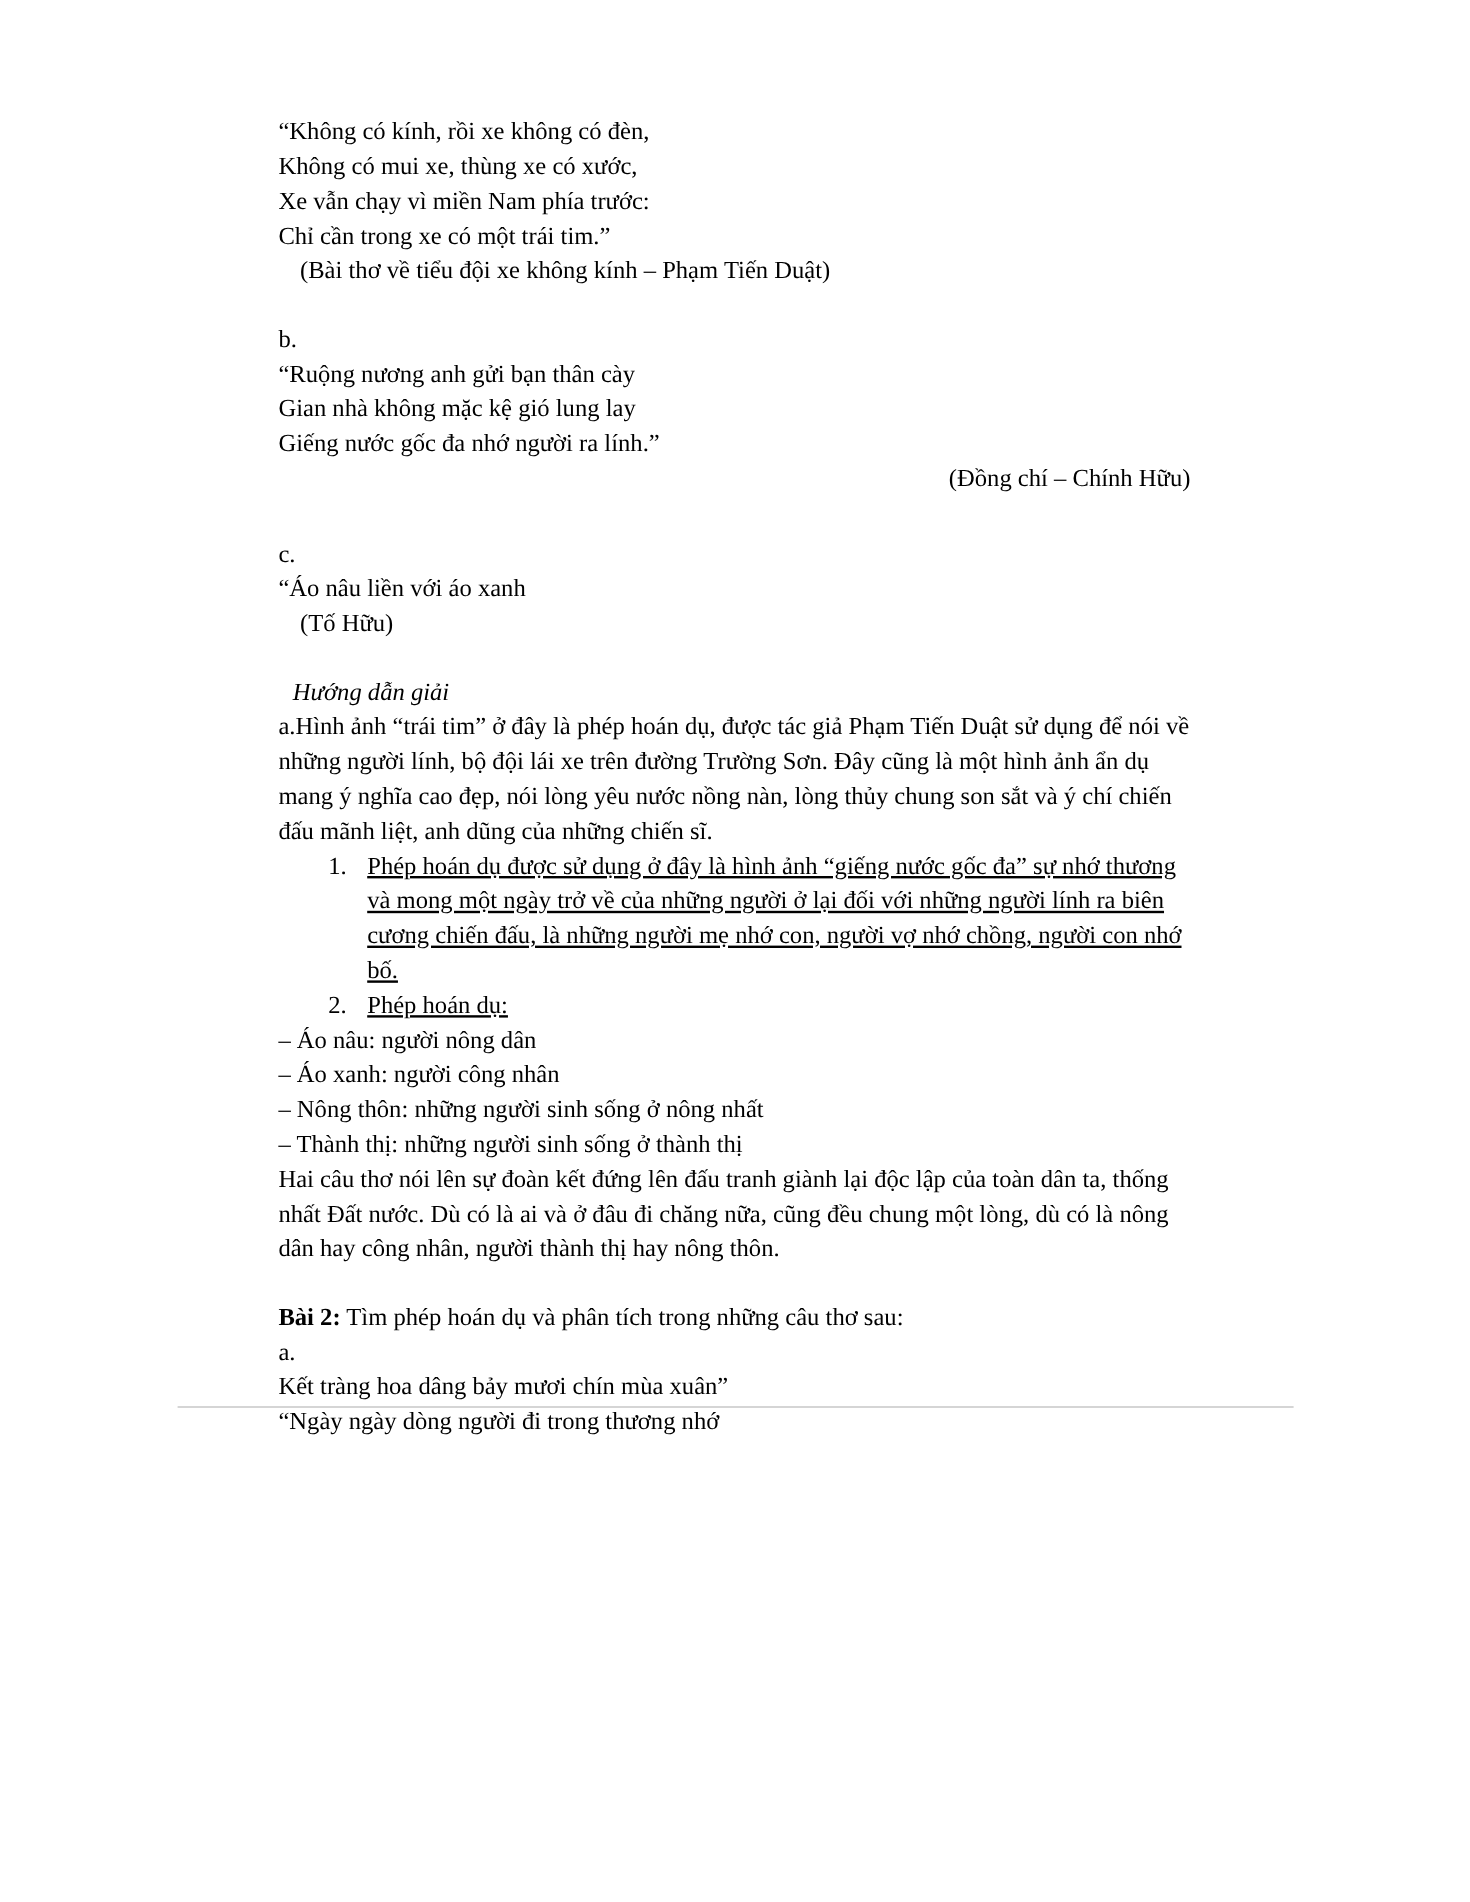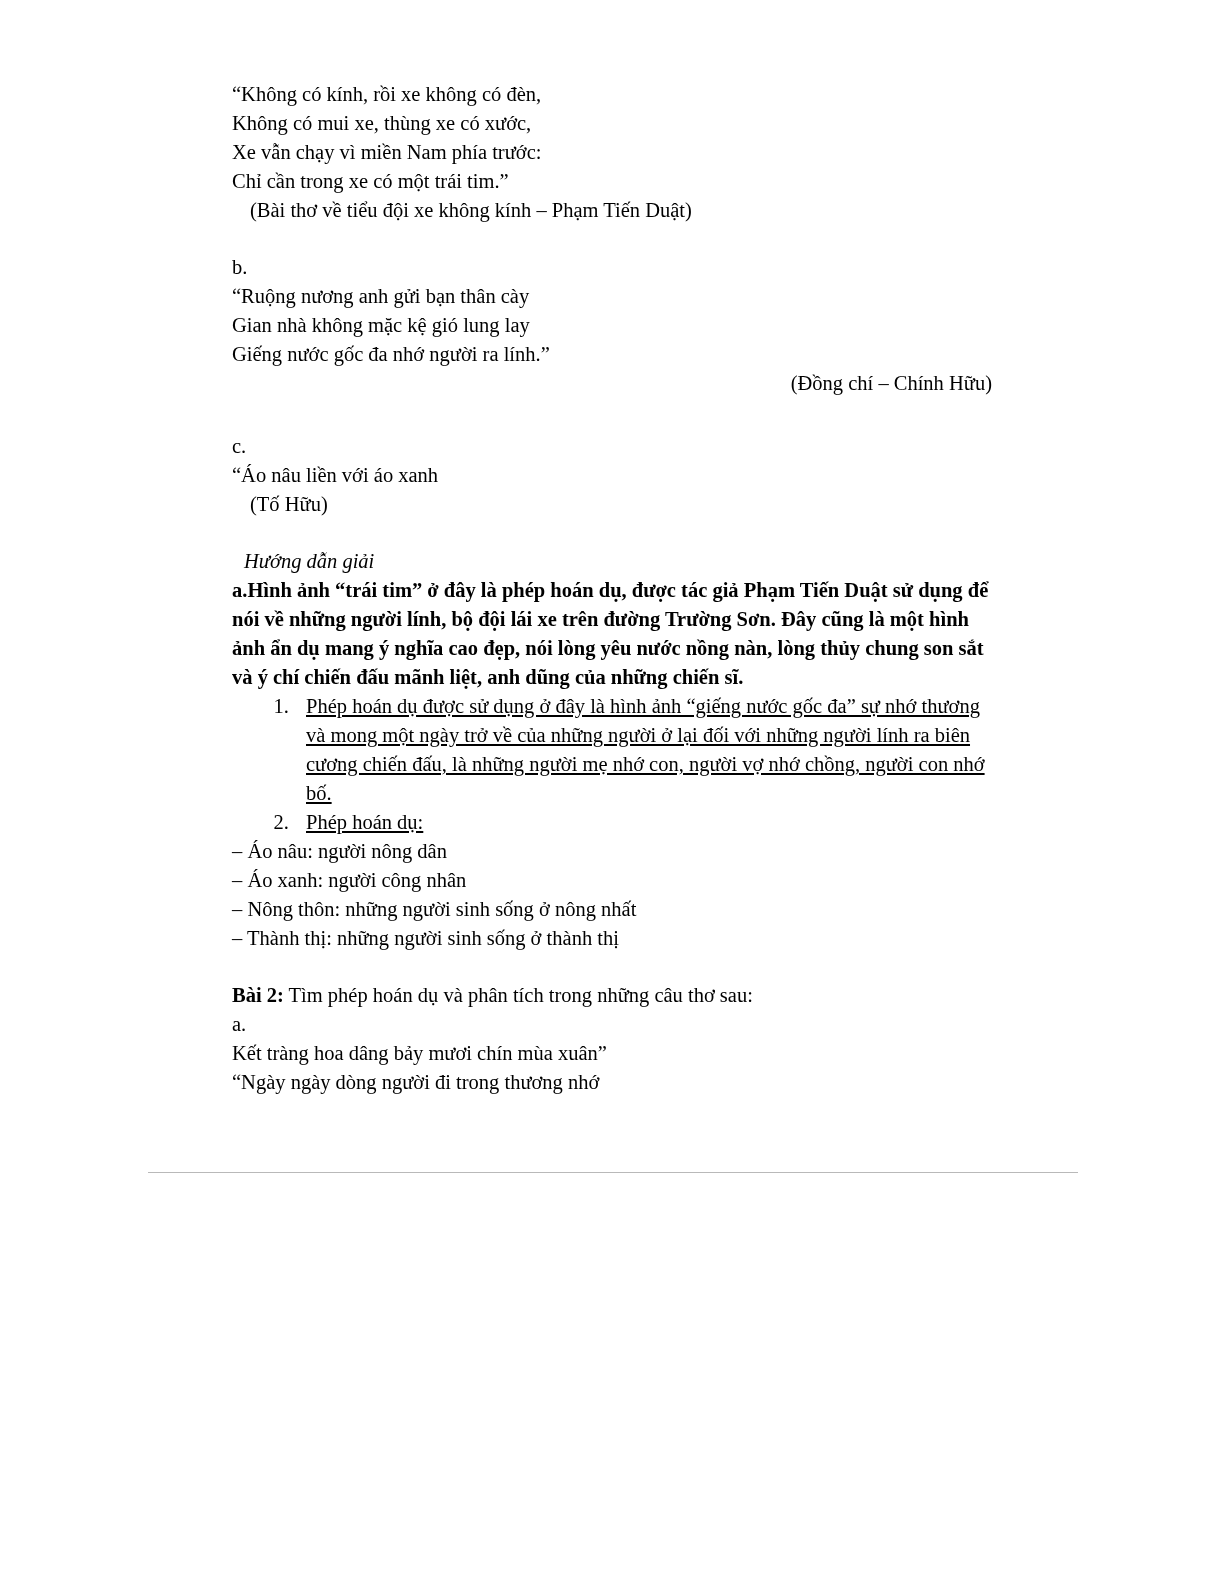--- a/index.html
+++ b/index.html
@@ -19,39 +19,38 @@
     position: absolute;
     left: 0;
     top: 0;
     width: 1225px;
     height: 1585px;
     background: #ffffff;
   }
   .content {
     position: absolute;
     left: 232px;
-    top: 80px;
+    top: 96px;
     width: 760px;
   }
   .line {
     font-size: 20.5px;
     line-height: 29px;
     white-space: pre-wrap;
   }
   .indent-1 { padding-left: 18px; }
   .indent-2 { padding-left: 26px; text-align: right; }
   .gap-md { height: 28px; }
   .gap-lg { height: 34px; }
   .italic { font-style: italic; margin-left: 12px; }
   .para {
     font-size: 20.5px;
     line-height: 29px;
     text-align: left;
     margin: 0;
-    font-weight: bold;
   }
   ol.numlist {
     margin: 0;
     padding-left: 62px;
     font-size: 20.5px;
     line-height: 29px;
     text-decoration: underline;
   }
   ol.numlist li {
     padding-left: 12px;
@@ -112,20 +111,21 @@
     <ol class="numlist">
       <li>Phép hoán dụ được sử dụng ở đây là hình ảnh “giếng nước gốc đa” sự nhớ thương và mong một ngày trở về của những người ở lại đối với những người lính ra biên cương chiến đấu, là những người mẹ nhớ con, người vợ nhớ chồng, người con nhớ bố.</li>
       <li>Phép hoán dụ:</li>
     </ol>
 
     <div class="dash-line">– Áo nâu: người nông dân</div>
     <div class="dash-line">– Áo xanh: người công nhân</div>
     <div class="dash-line">– Nông thôn: những người sinh sống ở nông nhất</div>
     <div class="dash-line">– Thành thị: những người sinh sống ở thành thị</div>
 
+    <p class="para">Hai câu thơ nói lên sự đoàn kết đứng lên đấu tranh giành lại độc lập của toàn dân ta, thống nhất Đất nước. Dù có là ai và ở đâu đi chăng nữa, cũng đều chung một lòng, dù có là nông dân hay công nhân, người thành thị hay nông thôn.</p>
 
     <div class="gap-md"></div>
 
     <div class="line"><span class="bai2-label">Bài 2:</span><span> Tìm phép hoán dụ và phân tích trong những câu thơ sau:</span></div>
     <div class="line">a.</div>
     <div class="line">Kết tràng hoa dâng bảy mươi chín mùa xuân”</div>
     <div class="line">“Ngày ngày dòng người đi trong thương nhớ</div>
 
   </div>
 

